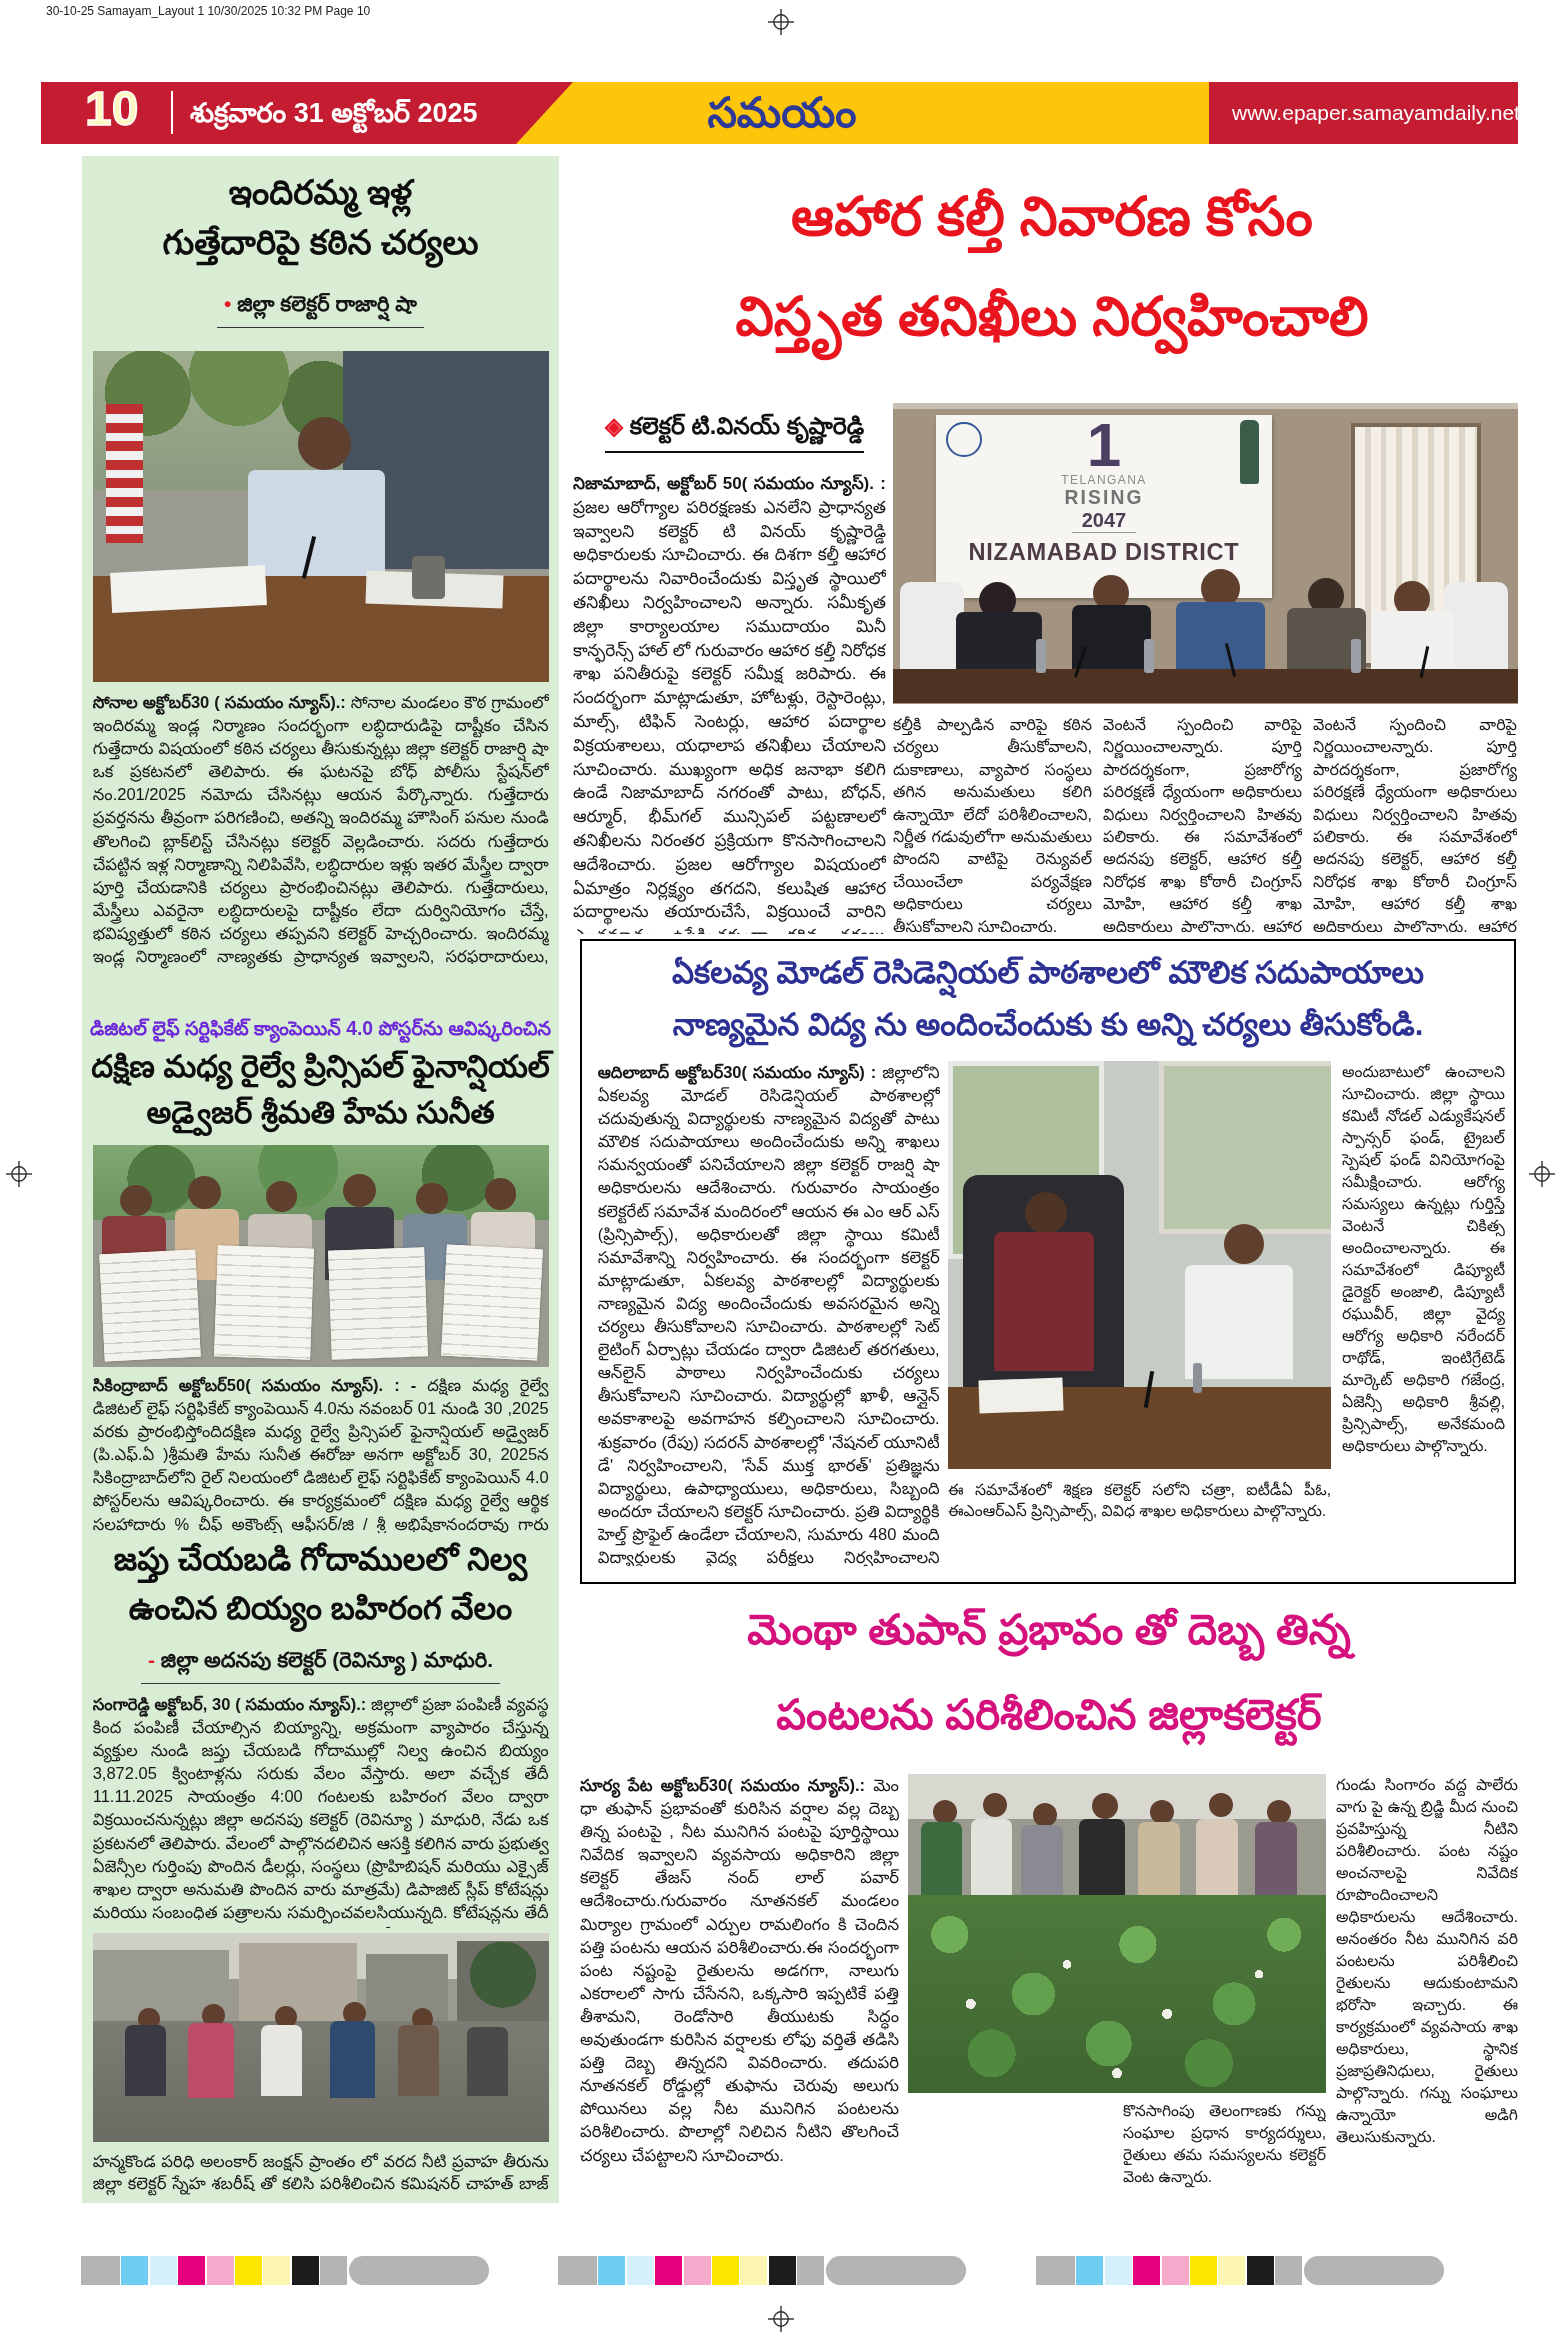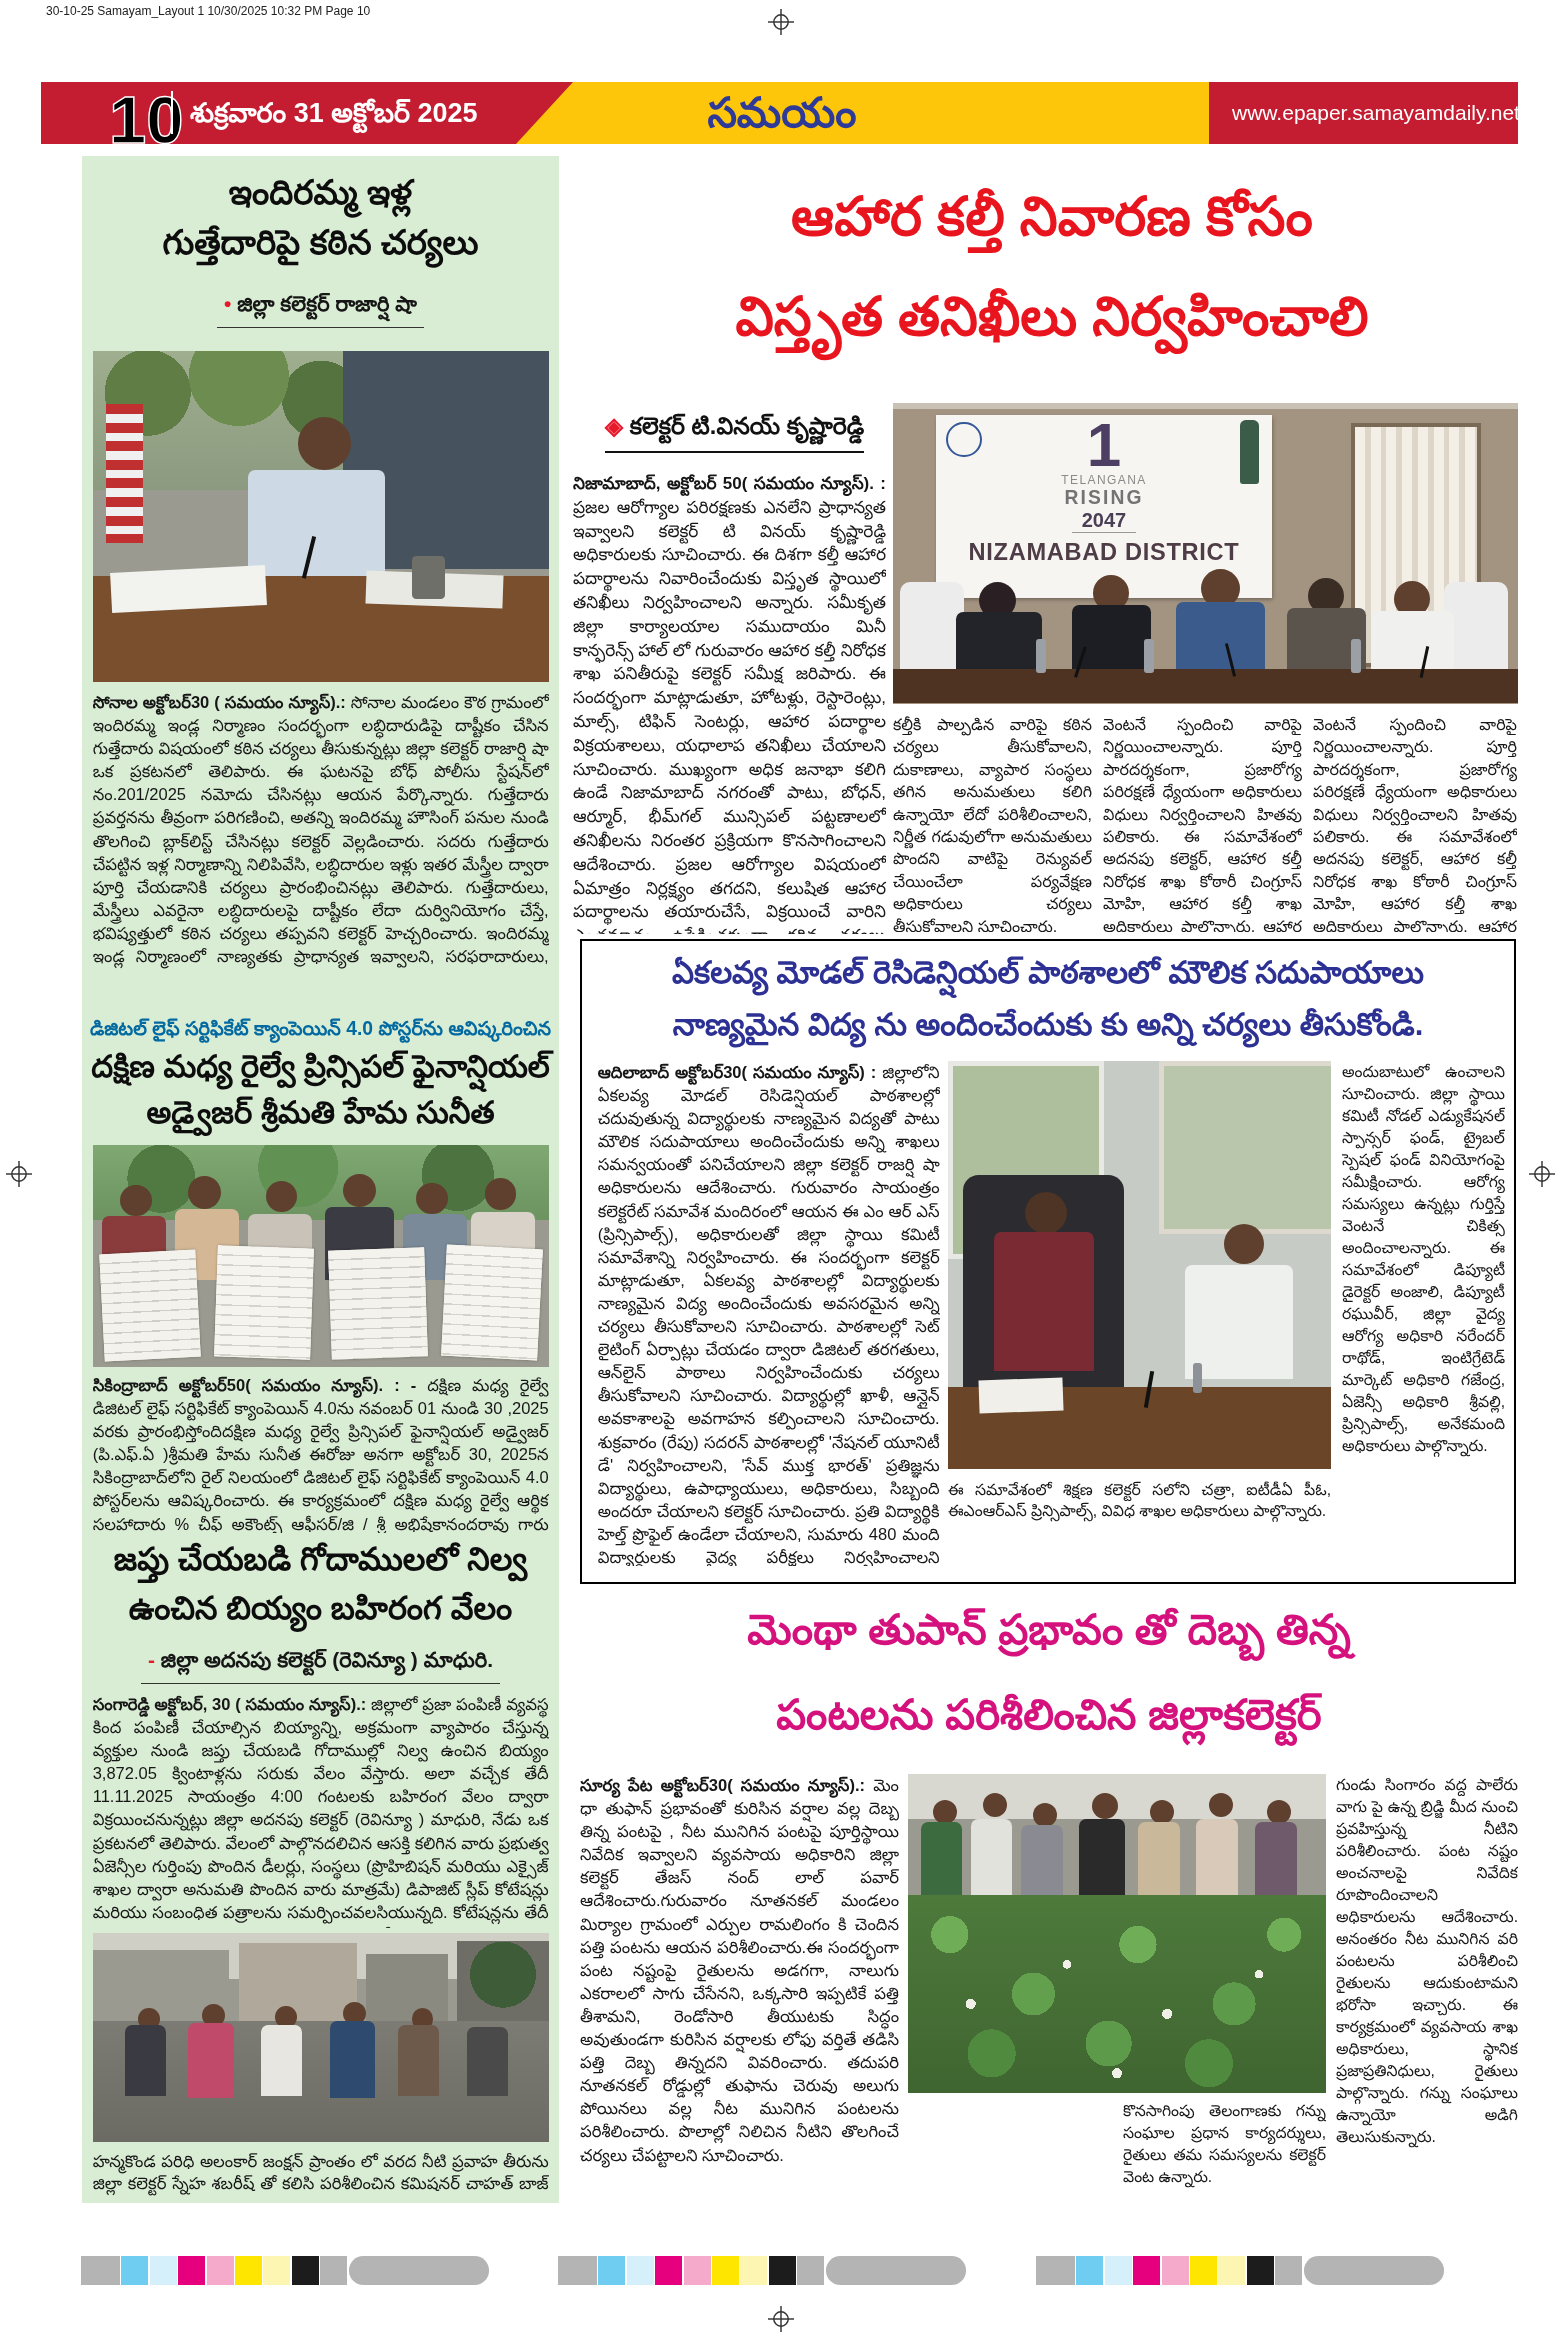--- a/index.html
+++ b/index.html
@@ -2,38 +2,38 @@
 <html style="font-size:11.5px"><head>
 <meta charset="utf-8">
 <style>
   html,body{margin:0;padding:0;background:#ffffff;}
   #page{position:relative;width:1560px;height:2342px;background:#ffffff;overflow:hidden;
         font-family:"Liberation Sans", sans-serif;color:#161616;}
   
   #band{position:absolute;left:41px;top:82px;width:1477px;height:62px;background:#c41d32;}
   #band-yellow{position:absolute;left:475px;top:0;width:693px;height:62px;background:#fdc60b;
     clip-path:polygon(57px 0,100% 0,100% 100%,0 100%);}
-  .pageno{position:absolute;left:44px;top:-1.4px;font-size:67px;font-weight:bold;color:#000000;margin-left:24px;
+  .pageno{position:absolute;left:44px;top:-1.4px;font-size:48px;font-weight:bold;color:#fef9c3;
     -webkit-text-stroke:1.4px #ffffff;}
   .band-div{position:absolute;left:130px;top:9.3px;width:2.1px;height:43px;background:#ffffff;}
   .band-date{position:absolute;left:149px;top:15.7px;font-size:27px;font-weight:bold;color:#ffffff;white-space:nowrap;}
   .masthead{position:absolute;left:623px;top:7.2px;width:236px;text-align:center;font-size:42px;
     font-weight:bold;color:#2e3a97;}
   .band-url{position:absolute;left:1181px;top:18.6px;width:308px;text-align:center;font-size:21px;color:#ffffff;}
   
   .col{position:absolute;font-size:16.5px;line-height:1.40;text-align:justify;color:#161616;overflow:hidden;}
   .dl{font-weight:bold;}
   .slug{position:absolute;left:46px;top:4.3px;font-size:12px;color:#222;}
   
   #leftpanel{position:absolute;left:82px;top:156px;width:477px;height:2047px;background:#d9ecd4;}
   .lp-h1{position:absolute;left:0;width:477px;text-align:center;font-size:34px;font-weight:bold;color:#0d0d0d;}
   .lp-by{position:absolute;left:0;width:477px;text-align:center;font-size:21px;font-weight:bold;}
   .lp-by .inner{display:inline-block;border-bottom:1.4px solid #333;padding:0 7.2px 5.7px 7.2px;}
   .red{color:#e8192b;}
-  .kick{position:absolute;left:0;width:477px;text-align:center;font-size:19.3px;font-weight:bold;color:#0369a1;}
+  .kick{position:absolute;left:0;width:477px;text-align:center;font-size:19.3px;font-weight:bold;color:#6d28d9;}
   
   .main-h{position:absolute;left:587px;width:930px;text-align:center;font-size:54px;font-weight:bold;color:#e9151e;white-space:nowrap;}
   .main-by{position:absolute;left:605px;top:412px;font-size:23.6px;font-weight:bold;color:#111;}
   .main-by .inner{display:inline-block;border-bottom:2.1px solid #111;padding-bottom:5.7px;}
   .emrs-h{position:absolute;left:0;width:932px;text-align:center;font-size:31px;font-weight:bold;color:#2c3193;white-space:nowrap;}
   .pink-h{position:absolute;left:580px;width:938px;text-align:center;font-size:42px;font-weight:bold;color:#d5117e;white-space:nowrap;}
   #emrsbox{position:absolute;left:580px;top:939px;width:932px;height:641px;border:2.9px solid #000;background:#fff;}
   
   .photo{position:absolute;overflow:hidden;background:#9a9a90;}
   .photo .p{position:absolute;}

